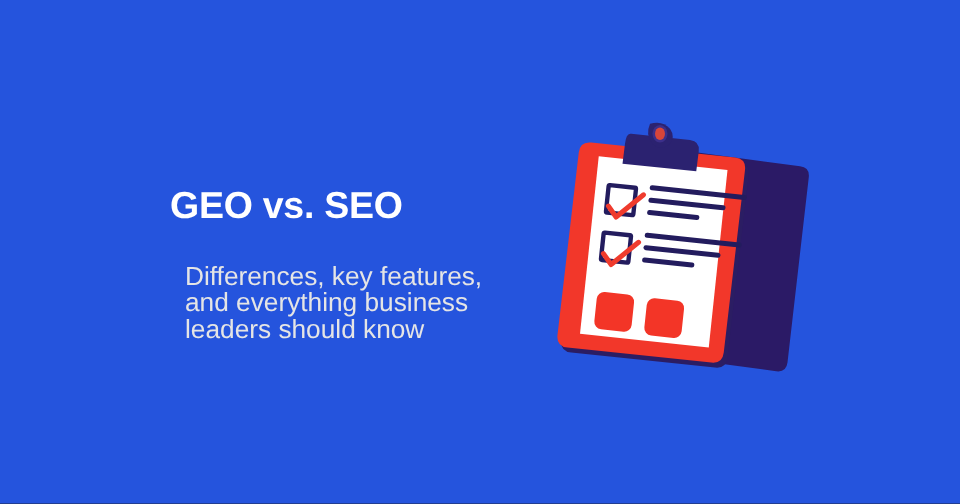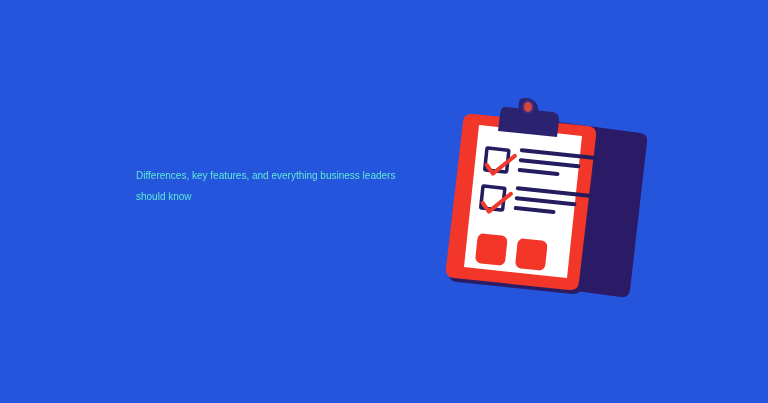--- a/index.html
+++ b/index.html
@@ -28,27 +28,27 @@
     margin: 0;
     font-family: "Liberation Sans", sans-serif;
     font-size: 30px;
     line-height: 34px;
     font-weight: 700;
     letter-spacing: -0.2px;
     color: #ffffff;
     white-space: nowrap;
   }
   .subhead {
-    margin: 0;
+    margin: 12px;
     padding-top: 17px;
     font-family: "Liberation Sans", sans-serif;
-    font-size: 10px;
+    font-size: 21px;
     line-height: 21px;
     font-weight: 400;
-    color: #5eead4;
+    color: #e5e5e5;
     max-width: 268px;
   }
 
   
   .illustration {
     position: absolute;
     left: 440px;
     top: 88px;
     width: 230px;
     height: 220px;
@@ -58,20 +58,21 @@
     width: 230px;
     height: 220px;
   }
 </style>
 </head>
 <body>
 
 <div class="canvas">
 
   <div class="text-block">
+    <h1 class="headline">GEO vs. SEO</h1>
     <p class="subhead">Differences, key features, and everything business leaders should know</p>
   </div>
 
   <div class="illustration">
     <svg viewBox="0 0 230 220" xmlns="http://www.w3.org/2000/svg">
 
       <g>
         <path d="M96 28 L178 39 Q186 40 185 48 L168 196 Q167 204 159 203 L77 192 Q69 191 70 183 L87 35 Q88 27 96 28 Z" fill="#2b1a66" transform="translate(22,6)"></path>
       </g>
 

